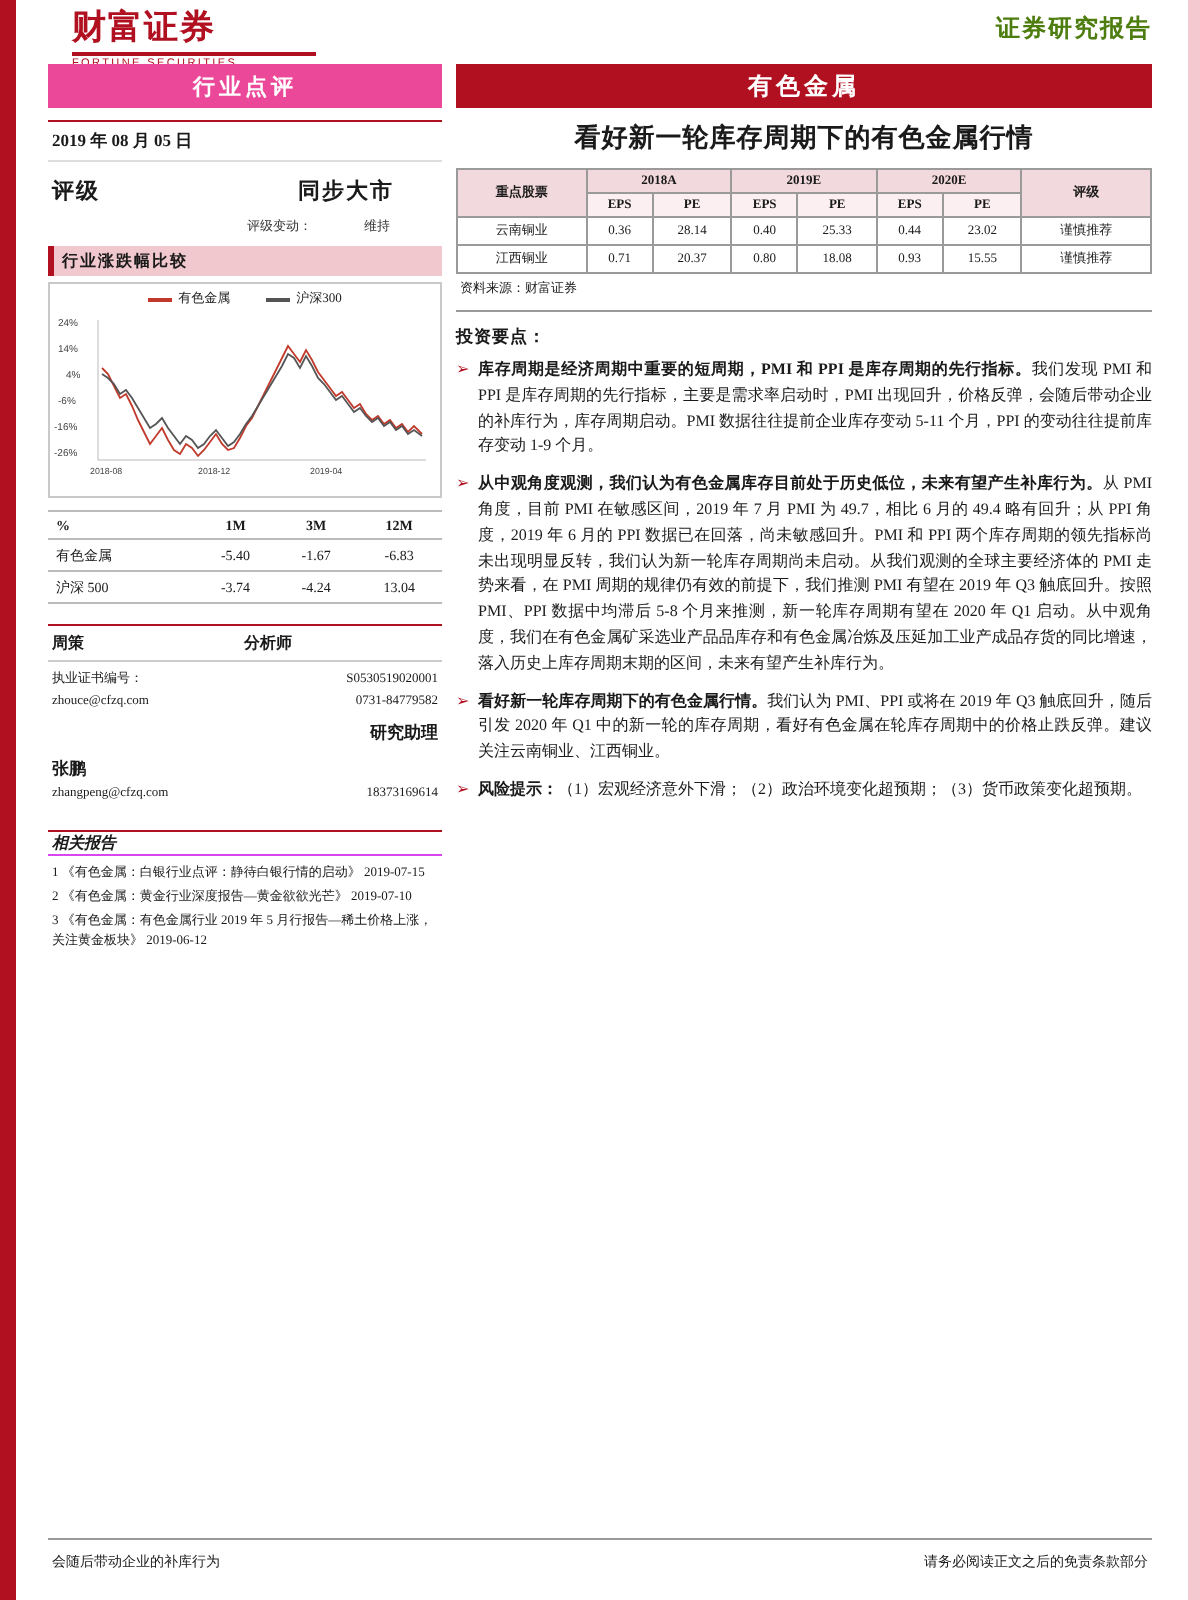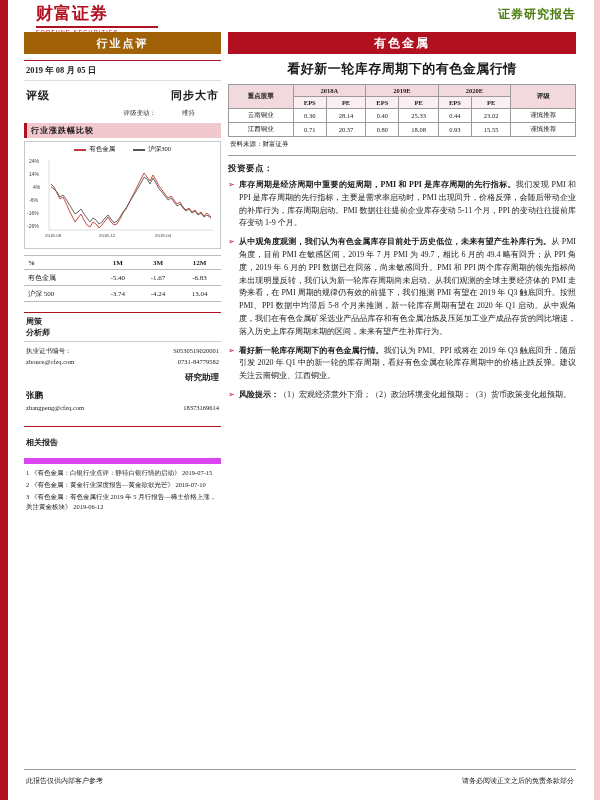--- a/index.html
+++ b/index.html
@@ -22,60 +22,60 @@
   
   .header { position:absolute; left:8px; top:0; width:586px; height:30px; }
   .logo { position:absolute; left:28px; top:2px; }
   .logo .cn { font-family:"DejaVu Serif", serif; font-size:17px; font-weight:bold; color:#b01020; letter-spacing:1px; }
   .logo .en { font-size:5.5px; color:#b01020; letter-spacing:1.2px; margin-top:1px; font-family:"Liberation Sans", sans-serif;}
   .logo .bar { width:122px; height:2px; background:#b01020; margin-top:1px; }
   .report-title { position:absolute; right:18px; top:6px; font-size:12px; font-weight:bold; color:#4d7c0f; letter-spacing:1px; }
 
   
   .band { position:absolute; left:24px; top:32px; width:552px; height:22px; display:flex; }
-  .band-left { width:197px; background:#a16207; color:#fff; display:flex; align-items:center; justify-content:center; font-size:11px; font-weight:bold; letter-spacing:2px;}
+  .band-left { width:197px; background:#ec4899; color:#fff; display:flex; align-items:center; justify-content:center; font-size:11px; font-weight:bold; letter-spacing:2px;}
   .band-gap { width:7px; background:#fff;}
   .band-right { flex:1; background:#b01020; color:#fff; display:flex; align-items:center; justify-content:center; font-size:12px; font-weight:bold; letter-spacing:2px;}
 
   
   .left-col { position:absolute; left:24px; top:60px; width:197px; }
   .right-col { position:absolute; left:228px; top:58px; width:348px; }
 
   
   .date-row { border-top:1px solid #b01020; border-bottom:1px solid #ddd; padding:4px 2px 3px 2px; font-size:8.5px; font-weight:bold;}
   .rating-row { display:flex; justify-content:space-between; padding:7px 2px 4px 2px; font-size:11px; font-weight:bold;}
   .rating-row .k { letter-spacing:1px;}
-  .rating-row .v { letter-spacing:1px; }
+  .rating-row .v { letter-spacing:1px; margin-right:22px;}
   .sub-row { display:flex; justify-content:flex-end; gap:26px; font-size:6.5px; padding:2px 2px 5px 0; color:#333;}
   .sub-row .sv { margin-right:24px;}
 
   .sec-title { background:#f0c8ce; color:#1a1a1a; font-size:8px; font-weight:bold; padding:2px 4px; letter-spacing:1px; border-left:3px solid #b01020;}
 
   .chart-box { border:1px solid #c9c9c9; margin-top:3px; padding:2px; height:108px; position:relative; background:#fff;}
   .legend { display:flex; justify-content:center; gap:18px; font-size:6.5px; padding-top:1px;}
   .legend i { display:inline-block; width:12px; height:2px; vertical-align:middle; margin-right:3px;}
   .legend .l1 i { background:#c0392b;}
   .legend .l2 i { background:#555;}
 
   
   table.t1 { width:100%; border-collapse:collapse; margin-top:6px; font-size:7px;}
   table.t1 th, table.t1 td { border-top:1px solid #bbb; border-bottom:1px solid #bbb; padding:2.5px 2px; text-align:center;}
   table.t1 th:first-child, table.t1 td:first-child { text-align:left; padding-left:4px;}
   table.t1 th { font-weight:bold; }
 
   
-  .an-head { display:flex; margin-top:10px; border-top:1px solid #b01020; border-bottom:1px solid #ccc; padding:3px 2px; font-size:8px; font-weight:bold;flex-direction:column;}
+  .an-head { display:flex; margin-top:10px; border-top:1px solid #b01020; border-bottom:1px solid #ccc; padding:3px 2px; font-size:8px; font-weight:bold;}
   .an-head span:first-child { width:96px;}
   .an-block { font-size:6.5px; line-height:1.7; padding:3px 2px; }
   .an-line { display:flex; }
   .an-line .a { width:96px; }
   .an-line .b { flex:1;text-align:right; }
   .an-name { font-size:8.5px; font-weight:bold; padding-top:3px;}
 
-  .rel-head { margin-top:10px; border-top:1px solid #b01020; border-bottom:6px solid #d946ef; padding:10px 2px; font-size:8px; font-weight:bold;}
+  .rel-head { margin-top:10px; border-top:1px solid #b01020; border-bottom:1px solid #d946ef; padding:0 2px; font-size:8px; font-weight:bold;font-style:italic;}
   .rel-list { font-size:6.5px; line-height:1.55; padding:4px 2px;}
   .rel-list div { margin-bottom:2px;}
 
   
   .r-title { text-align:center; font-size:13px; font-weight:bold; letter-spacing:0.5px; padding:2px 0 6px 0;}
   table.t2 { width:100%; border-collapse:collapse; font-size:6.5px; }
   table.t2 th, table.t2 td { border:1px solid #9a9a9a; padding:2px 1px; text-align:center;}
   table.t2 thead tr:first-child th { background:#f2d9dd; font-weight:bold;}
   table.t2 thead tr:nth-child(2) th { background:#fbeff1;}
   table.t2 td.name { text-align:center;}
@@ -281,16 +281,16 @@
       <span class="tx"><span class="bold">看好新一轮库存周期下的有色金属行情。</span><span>我们认为 PMI、PPI 或将在 2019 年 Q3 触底回升，随后引发 2020 年 Q1 中的新一轮的库存周期，看好有色金属在轮库存周期中的价格止跌反弹。建议关注云南铜业、江西铜业。</span></span>
     </div>
 
     <div class="bullet">
       <span class="mk">➢</span>
       <span class="tx"><span class="bold">风险提示：</span><span>（1）宏观经济意外下滑；（2）政治环境变化超预期；（3）货币政策变化超预期。</span></span>
     </div>
   </div>
 
   <div class="foot-line"></div>
-  <div class="foot-l">此报告仅供内部客户参考</div>
+  <div class="foot-l">会随后带动企业的补库行为</div>
   <div class="foot-r">请务必阅读正文之后的免责条款部分</div>
 
 </div>
 
 </body></html>

